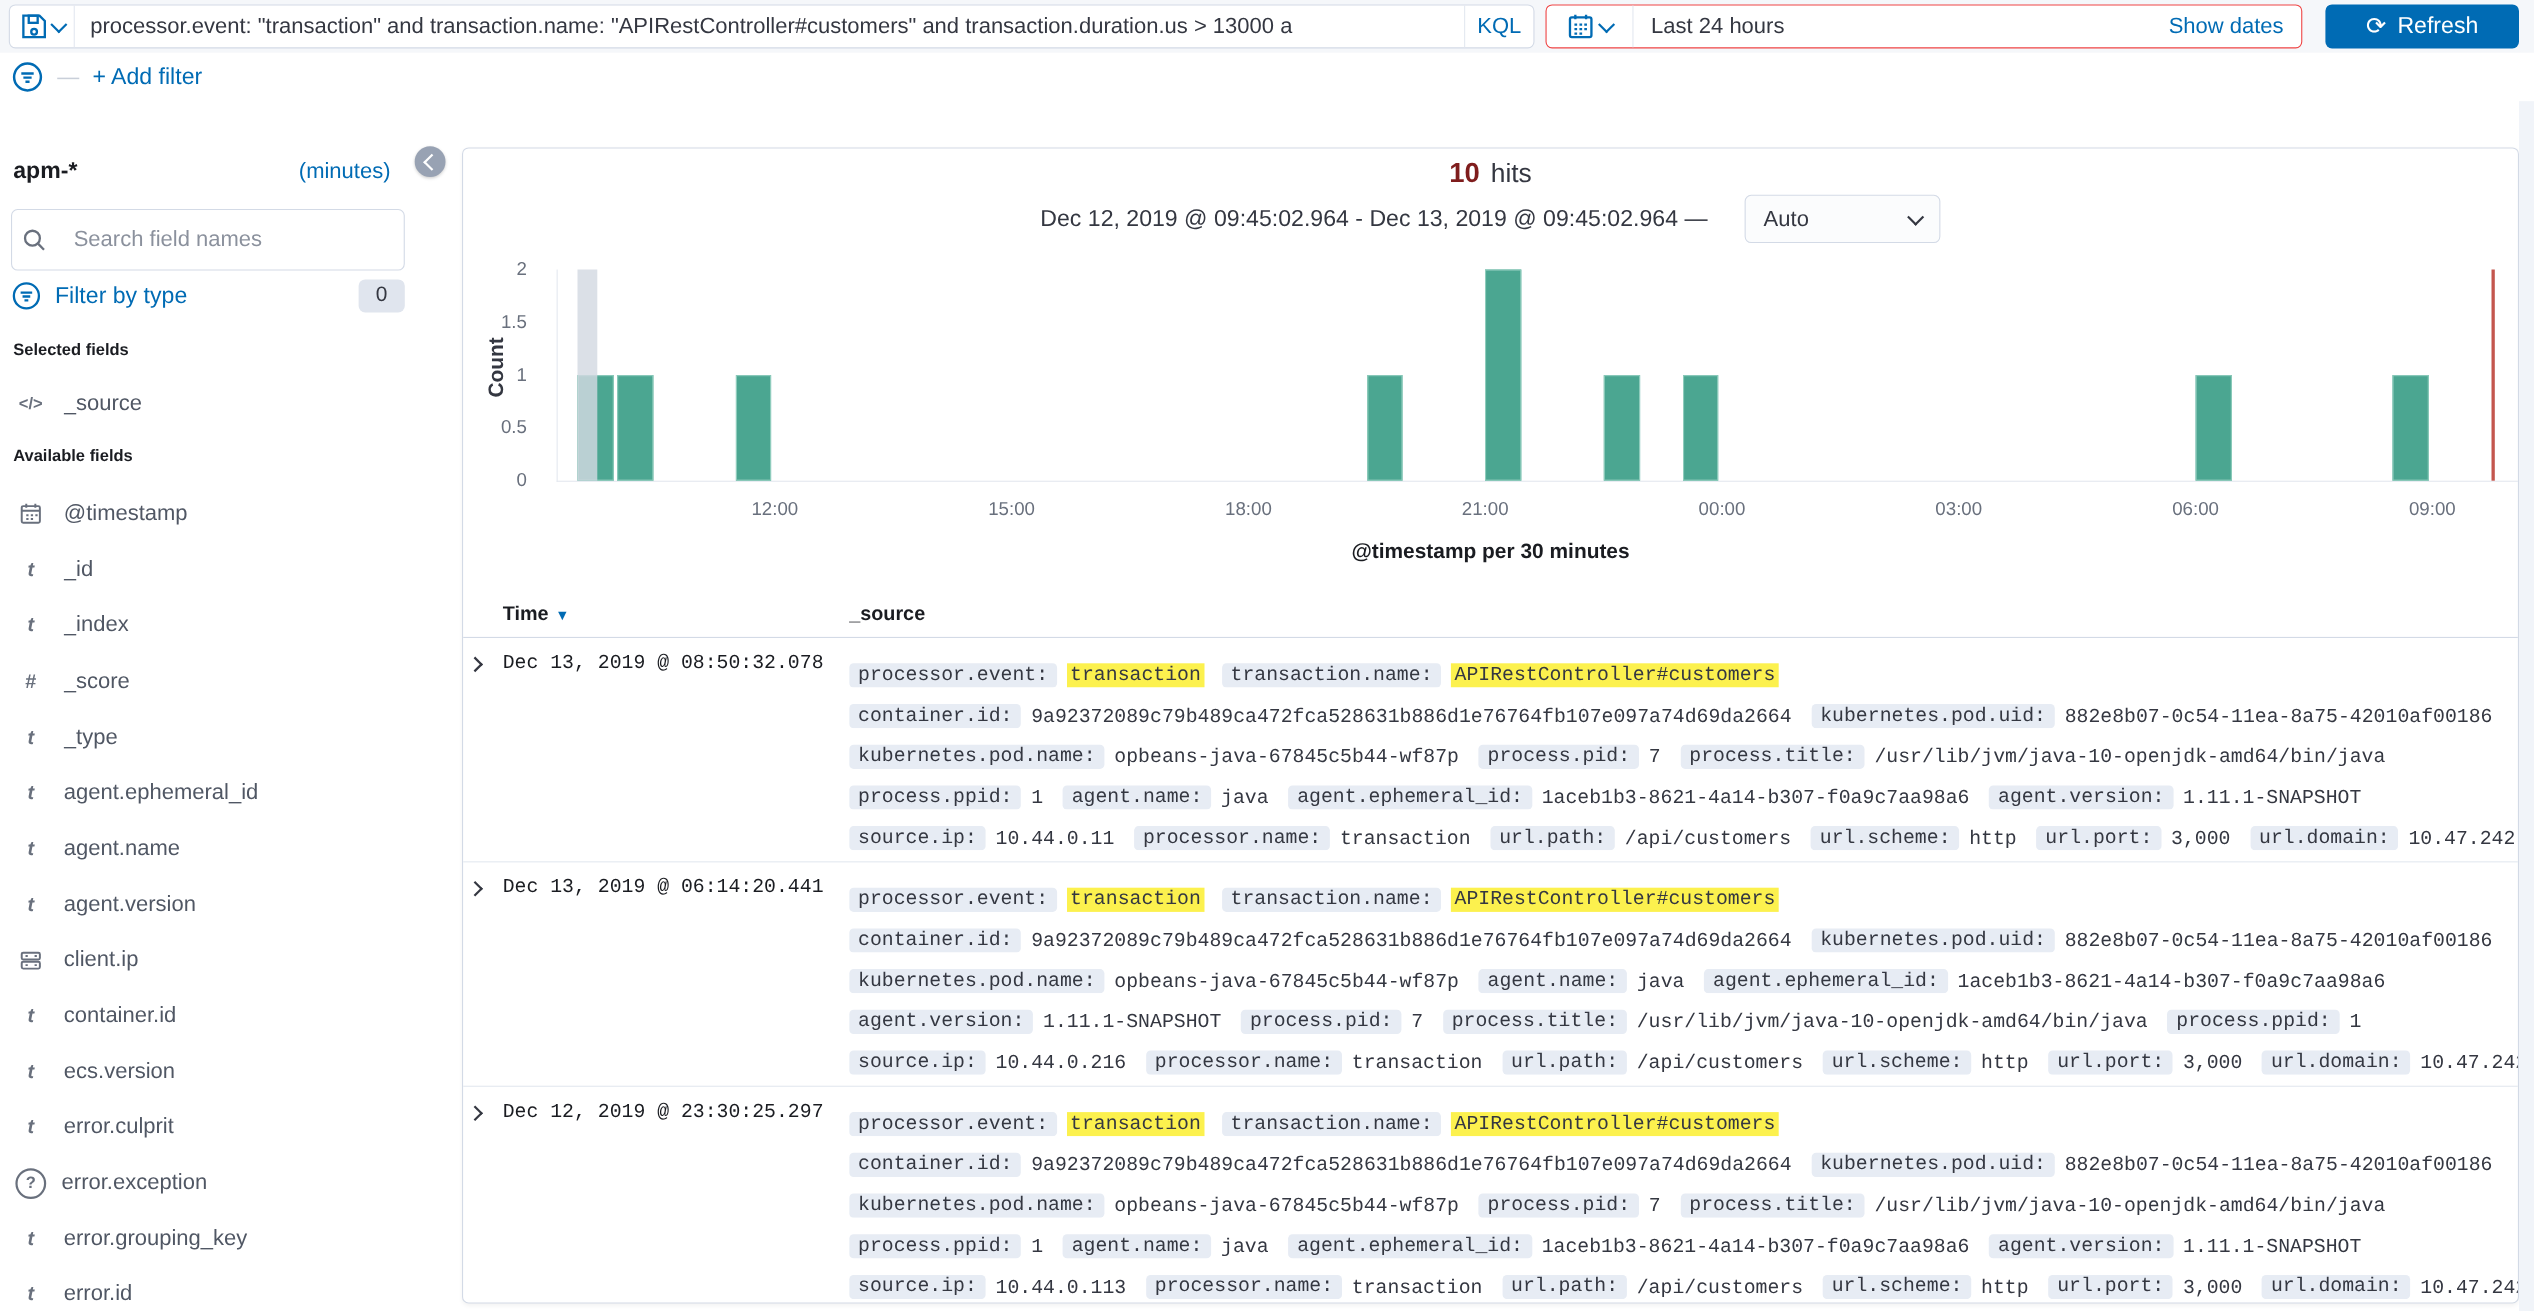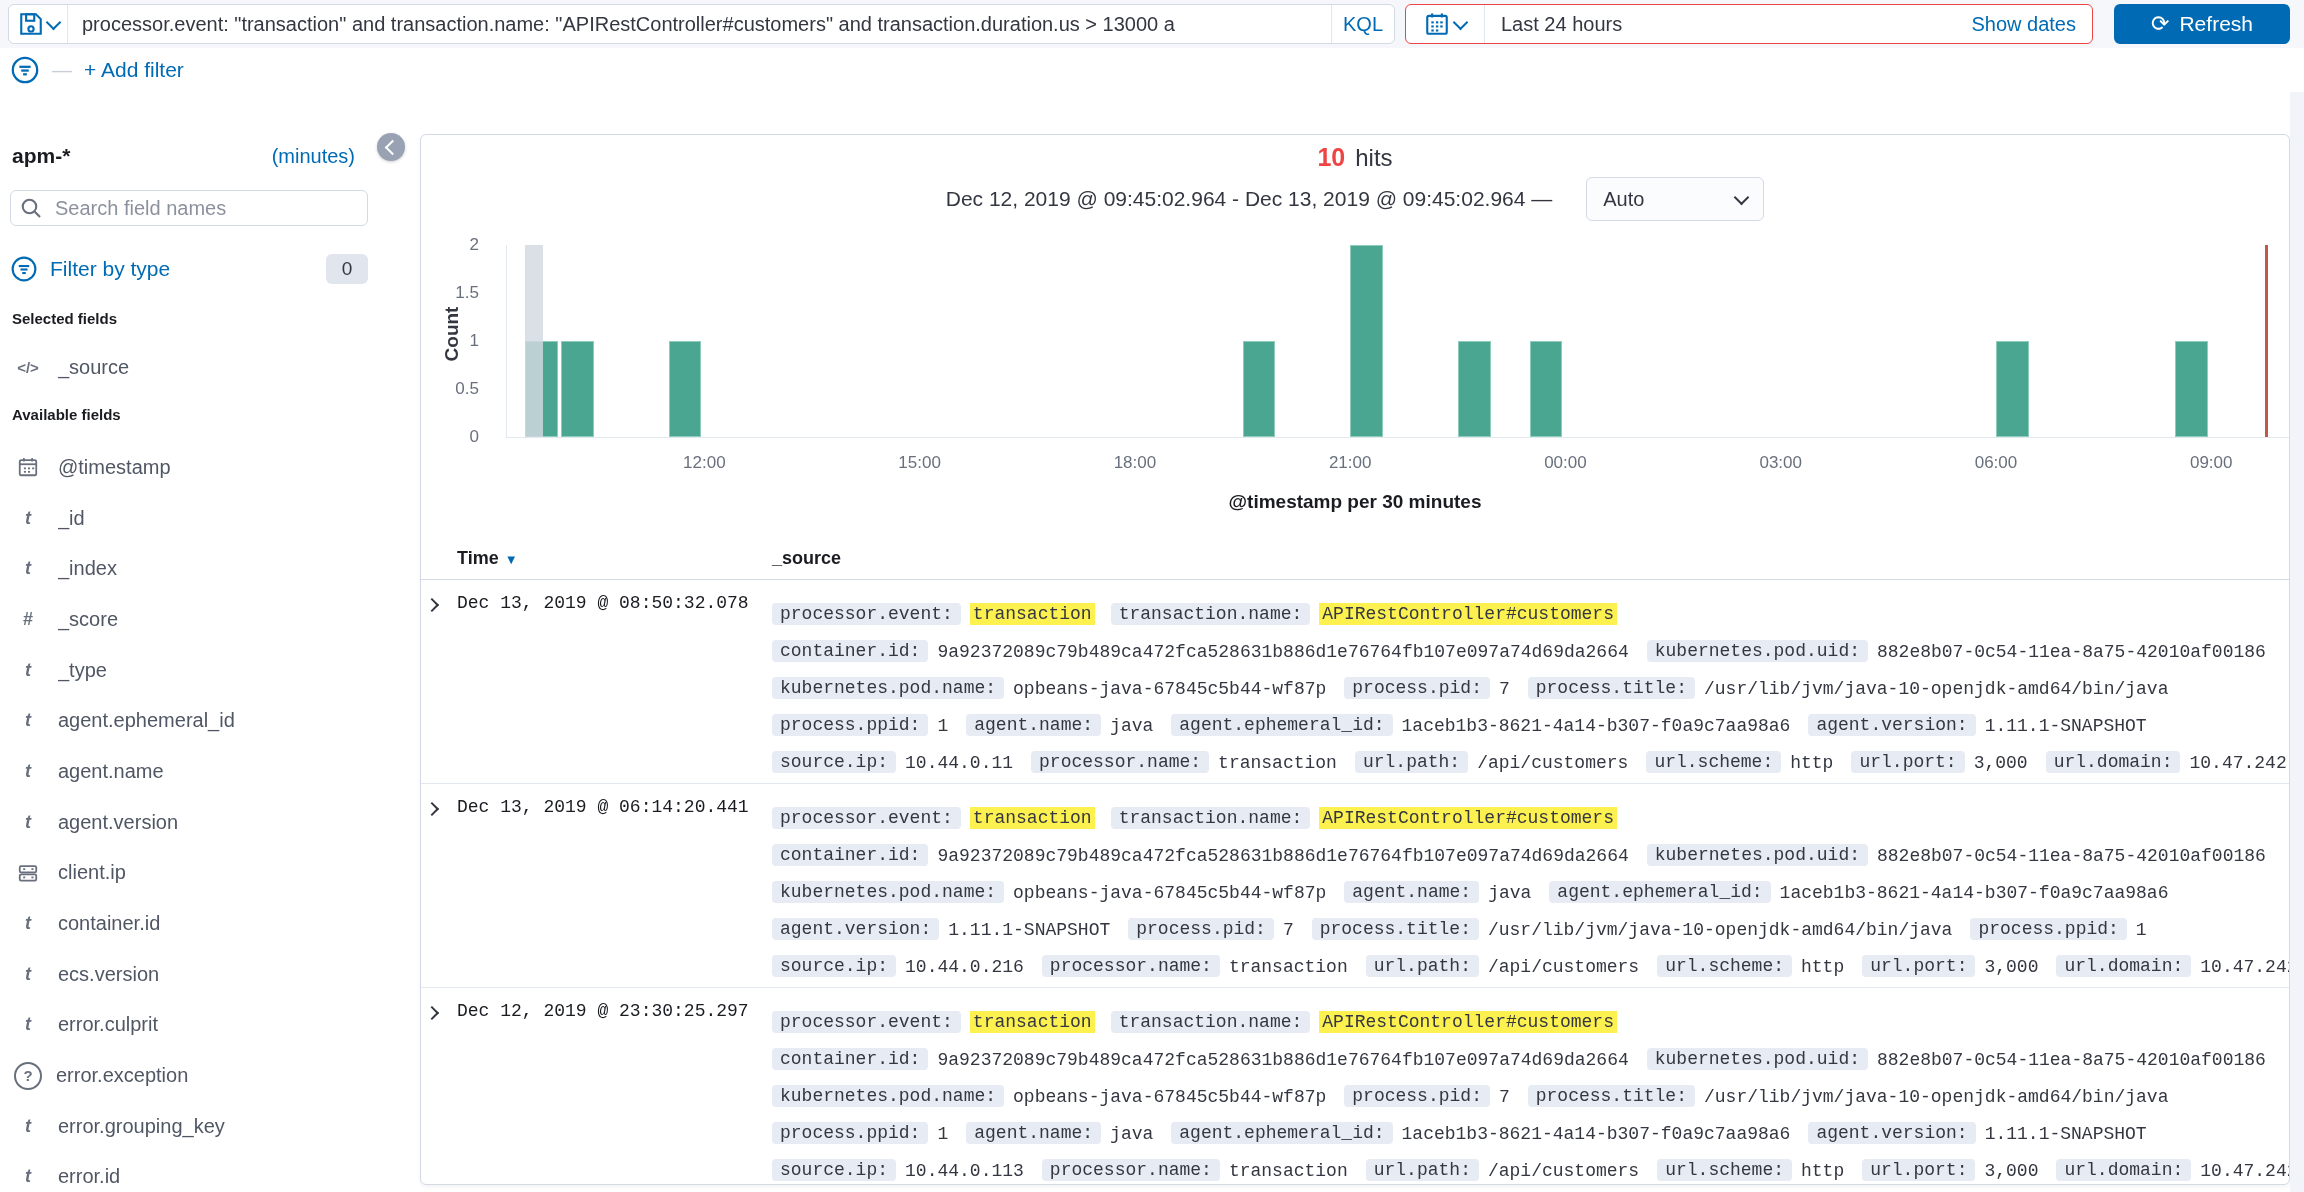--- a/index.html
+++ b/index.html
@@ -34,43 +34,43 @@
   .filterrow{position:absolute;left:0;top:48px;width:2304px;height:44px;background:#fff;
     display:flex;align-items:center;padding-left:10px;box-sizing:border-box;gap:12px;}
   .filter-dash{color:#c9cfd9;font-size:20px;}
   .add-filter{color:#006bb4;font-size:21px;cursor:pointer;}
 
   
   .sidebar{position:absolute;left:0;top:92px;width:400px;bottom:0;background:#fff;}
   .index-row{position:absolute;left:12px;right:45px;top:52px;display:flex;justify-content:space-between;align-items:center;}
   .index-name{font-size:21px;font-weight:700;color:#1a1c21;}
   .change-link{font-size:20px;color:#006bb4;cursor:pointer;}
-  .field-search{position:absolute;left:10px;top:98px;width:358px;height:36px;border:1px solid #d3dae6;border-radius:6px;
-    display:flex;align-items:center;gap:10px;padding:0 8px;box-sizing:border-box;background:#fff;}
+  .field-search{position:absolute;left:10px;top:98px;width:358px;height:56px;border:1px solid #d3dae6;border-radius:6px;
+    display:flex;align-items:center;gap:22px;padding:0 8px;box-sizing:border-box;background:#fff;}
   .field-search input{border:none;outline:none;font-size:20px;color:#343741;flex:1;font-family:inherit;background:transparent;}
   .field-search input::placeholder{color:#8b919d;}
   .filtertype-row{position:absolute;left:10px;top:162px;width:358px;display:flex;align-items:center;gap:12px;}
   .filtertype-label{color:#006bb4;font-size:21px;cursor:pointer;flex:1;}
   .count-badge{background:#e0e5ee;border-radius:6px;min-width:30px;height:30px;display:flex;align-items:center;
     justify-content:center;font-size:19px;color:#343741;padding:0 6px;}
   .side-heading{position:absolute;left:12px;font-size:15px;font-weight:700;color:#1a1c21;}
   .field-list{position:absolute;left:12px;right:10px;}
   .field-row{height:50.7px;display:flex;align-items:center;gap:14px;cursor:pointer;}
   .f-icon{width:32px;display:flex;justify-content:center;color:#69707d;font-weight:700;font-size:18px;flex:none;}
   .f-icon.q{width:24px;height:24px;border:2px solid #69707d;border-radius:50%;font-size:15px;align-items:center;margin-left:2px;}
   .f-label{font-size:20px;color:#505764;white-space:nowrap;overflow:hidden;}
   .collapse-btn{position:absolute;left:377px;top:41px;width:28px;height:28px;border-radius:50%;background:#98a2b3;
     display:flex;align-items:center;justify-content:center;cursor:pointer;box-shadow:0 1px 3px rgba(0,0,0,.2);}
   .collapse-btn .chev{border-color:#fff;transform:rotate(135deg);margin:0 0 0 3px;}
 
   
   .card{position:absolute;left:420px;top:134px;width:1870px;height:1051px;background:#fff;border:1px solid #d3dae6;
     border-radius:6px;box-sizing:border-box;box-shadow:0 2px 4px rgba(0,0,0,.05);overflow:hidden;}
   .hits-row{position:absolute;left:0;right:0;top:8px;display:flex;justify-content:center;align-items:baseline;gap:10px;}
-  .hits-num{font-size:25px;font-weight:700;color:#ef4444;}
+  .hits-num{font-size:25px;font-weight:700;color:#7f1d1d;}
   .hits-word{font-size:24px;color:#343741;}
   .range-row{position:absolute;left:0;right:0;top:42px;display:flex;justify-content:center;align-items:center;gap:34px;}
   .range-text{font-size:21px;color:#343741;}
   .interval-select{width:178px;height:44px;border:1px solid #d3dae6;border-radius:6px;background:#fbfcfd;
     display:flex;align-items:center;justify-content:space-between;padding:0 16px;box-sizing:border-box;cursor:pointer;}
   .interval-select span{font-size:20px;color:#343741;}
 
   
   .plot{position:absolute;left:85px;top:110px;width:1786px;height:192px;border-left:1px solid #e4e8ef;border-bottom:1px solid #e4e8ef;}
   .plot-inner{position:absolute;left:18px;right:10px;top:0;bottom:0;}

